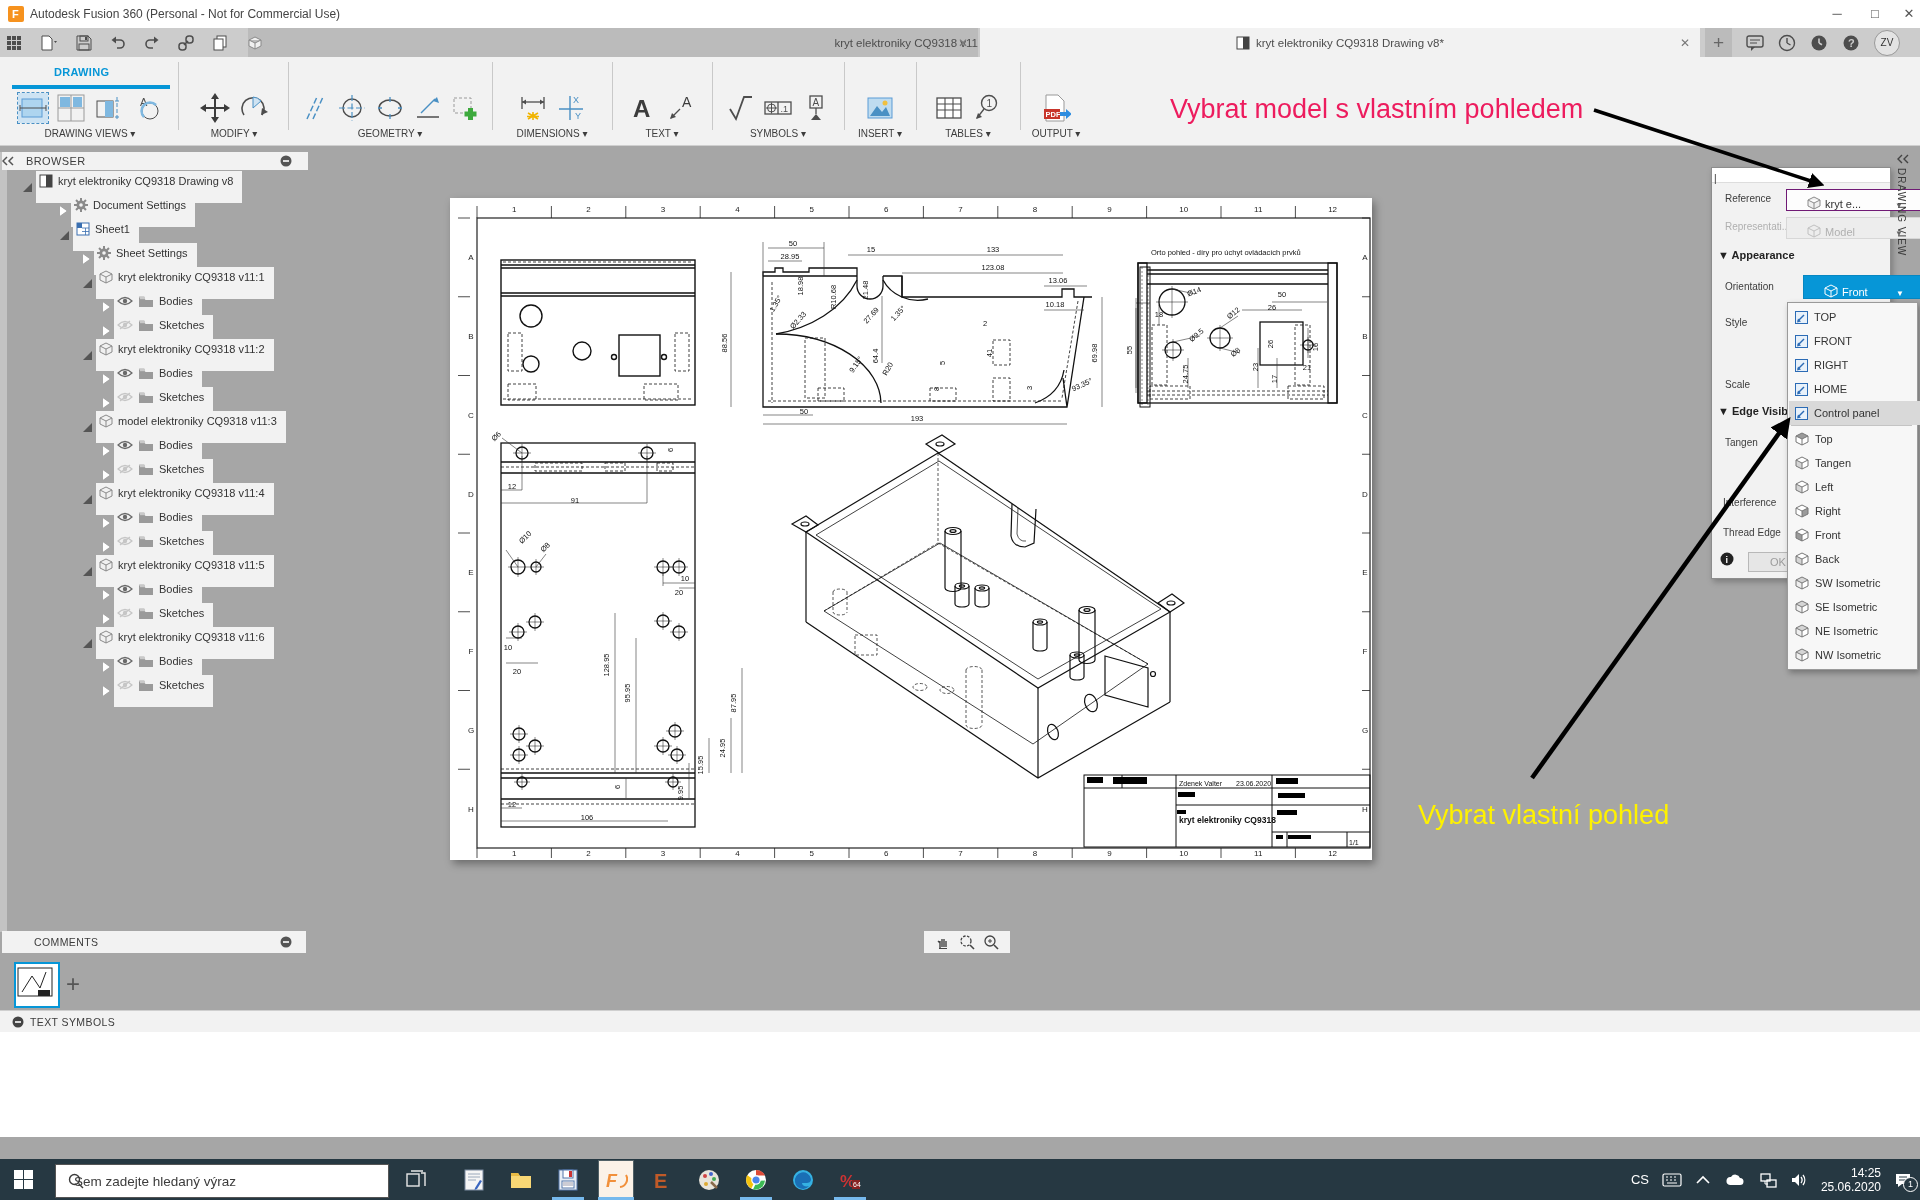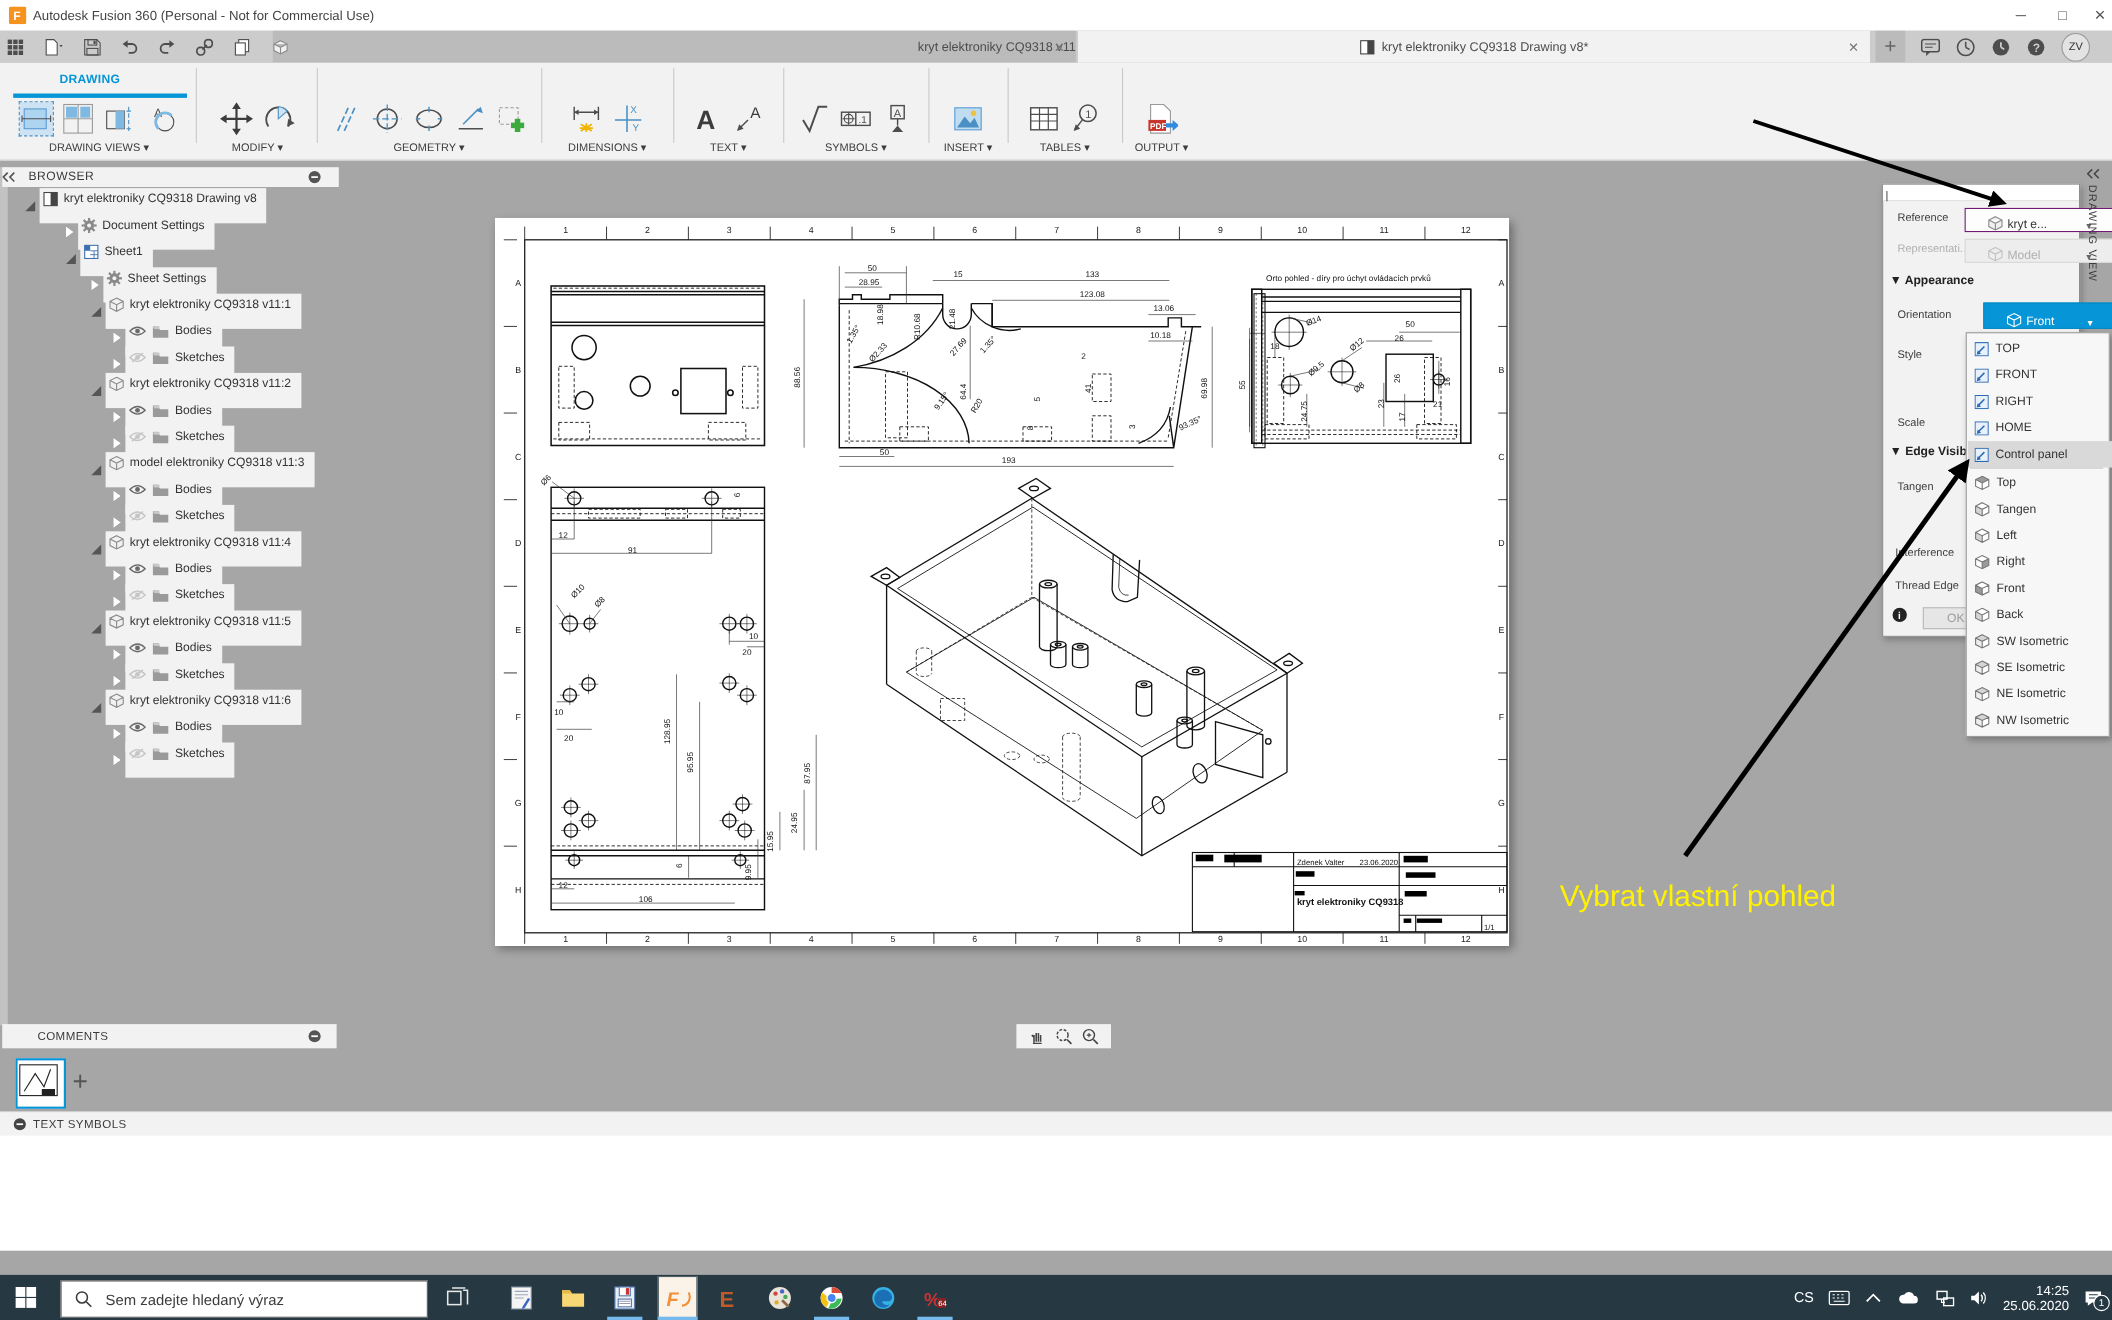--- a/index.html
+++ b/index.html
@@ -64,21 +64,21 @@
 #tc-header .t{font-size:10.5px;color:#3c3c3c;margin-left:28px;letter-spacing:.4px}
 #tc-area{left:0;top:1032px;width:1920px;height:105px;background:#fff}
 #statusbar{left:0;top:1137px;width:1920px;height:22px;background:#fff;border-top:1px solid #b9b9b9;border-bottom:1px solid #888}
 #status-hint{left:5px;top:4px;font-size:12px;color:#555}
 #modes{right:8px;top:4px;display:flex;gap:14px;font-size:12px;color:#222;position:absolute}
 .radio{width:11px;height:11px;border:1px solid #444;border-radius:50%;display:inline-block;margin-right:3px;position:relative;top:1px}
 .radio.on:after{content:"";position:absolute;left:2px;top:2px;width:5px;height:5px;background:#222;border-radius:50%}
 
 #taskbar{left:0;top:1159px;width:1920px;height:41px;background:#263842}
 #searchbox{left:55px;top:1164px;width:332px;height:32px;background:#fff;border:1px solid #555;display:flex;align-items:center}
-#searchbox .t{font-size:13.5px;color:#3c3c3c;margin-left:40px}
+#searchbox .t{font-size:13.5px;color:#3c3c3c;margin-left:18px}
 .tb-ico{position:absolute;top:1166px;width:28px;height:28px;display:flex;align-items:center;justify-content:center}
 #tray{position:absolute;right:8px;top:1159px;height:41px;display:flex;align-items:center;gap:13px;color:#fff}
 #clockblk{text-align:right;font-size:12px;line-height:14px;color:#fff}
 
 .dimtxt{font-size:7.5px;fill:#111}
 .zonetxt{font-size:8px;fill:#222}
 </style>
 </head>
 <body>
 
@@ -1338,20 +1338,21 @@
       </div>
     </div>
 
  <div class="abs" style="left:1893px;top:150px;width:21px;height:115px">
    <svg width="14" height="10" style="margin-left:3px">
         <path d="M6,1 L2,5 L6,9 M12,1 L8,5 L12,9" stroke="#444" fill="none" stroke-width="1.4"></path>
       </svg>
    <div style="writing-mode:vertical-rl;font-size:10px;color:#3c3c3c;letter-spacing:1px;margin-left:3px">DRAWING VIEW</div>
  </div>
 
+ <div class="abs" id="red-note" style="left:1170px;top:94px">Vybrat model s vlastním pohledem</div>
  <div class="abs" id="yellow-note" style="left:1418px;top:800px">Vybrat vlastní pohled</div>
  <svg class="abs" style="left:0;top:0;pointer-events:none" width="1920" height="1200">
    <defs>
         <marker id="ah" viewBox="0 0 10 10" refX="7" refY="5" markerWidth="4.5" markerHeight="4.5" orient="auto">
           <path d="M0,0L10,5L0,10z" fill="#000"></path>
         </marker>
       </defs>
    <line x1="1594" y1="110" x2="1820" y2="184" stroke="#000" stroke-width="3.5" marker-end="url(#ah)"></line>
    <line x1="1532" y1="778" x2="1787" y2="422" stroke="#000" stroke-width="4.5" marker-end="url(#ah)"></line>
  </svg>

